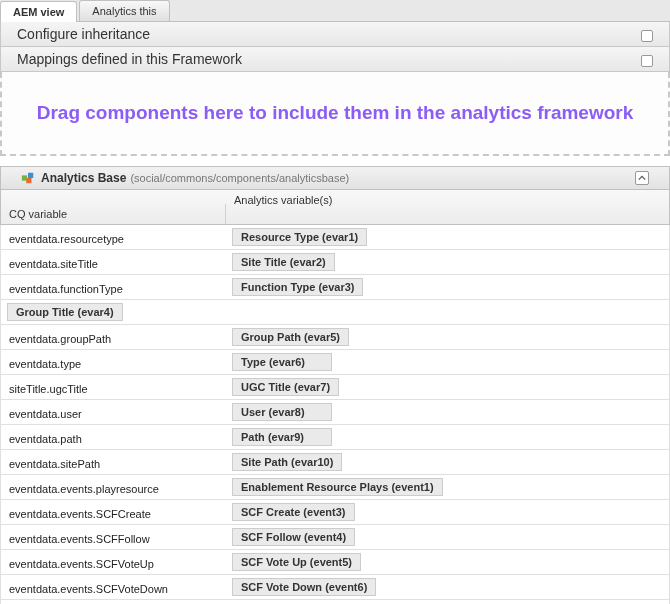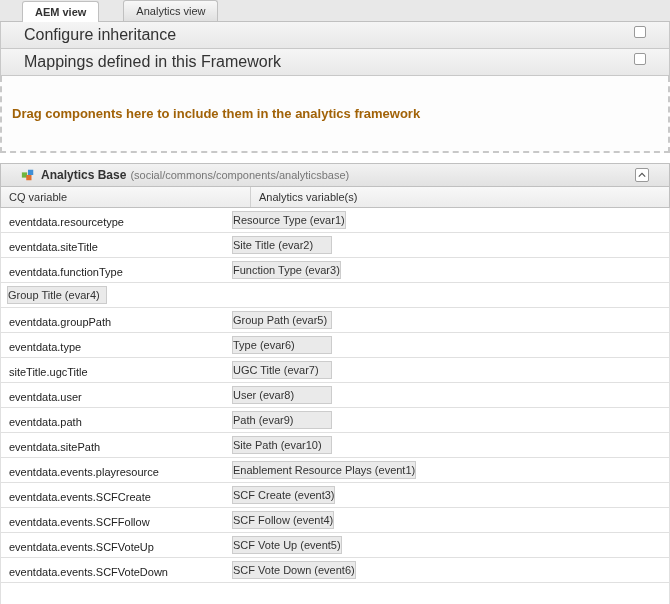--- a/index.html
+++ b/index.html
@@ -17,53 +17,52 @@
     }
     .tab {
       padding: 4px 12px;
       border: 1px solid #c0c0c0;
       border-bottom: none;
       background: linear-gradient(#f8f8f8, #e0e0e0);
       border-radius: 3px 3px 0 0;
       margin-right: 2px;
       cursor: pointer;
       font-size: 11px;
-      margin-left: 22px;
     }
     .tab.active {
       background: #fff;
       font-weight: bold;
       position: relative;
       top: 1px;
     }
     .accordion-header {
       display: flex;
       justify-content: space-between;
-      align-items: flex-start;
-      padding: 4px 23px;
+      align-items: flex-end;
+      padding: 4px 16px;
       background: linear-gradient(#f5f5f5, #e8e8e8);
       border: 1px solid #c8c8c8;
       border-top: none;
-      font-size: 16px;
+      font-size: 14px;
       cursor: pointer;
     }
     .accordion-checkbox {
       width: 12px;
       height: 12px;
       border: 1px solid #999;
       border-radius: 2px;
       background: #fff;
     }
     .drop-zone {
       border: 2px dashed #c8c8c8;
       border-top: none;
       padding: 30px 10px;
-      text-align: left;
-      color: #a16207;
-      font-size: 13px;
+      text-align: center;
+      color: #8b5cf6;
+      font-size: 19px;
       font-weight: bold;
       background: #fdfdfd;
     }
     .panel-header {
       display: flex;
       align-items: center;
       padding: 4px 20px;
       background: linear-gradient(#f2f2f2, #e2e2e2);
       border: 1px solid #c0c0c0;
       margin-top: 10px;
@@ -94,21 +93,21 @@
       display: flex;
       border: 1px solid #c0c0c0;
       border-top: none;
       background: linear-gradient(#f8f8f8, #ececec);
     }
     .table-headers .col {
       padding: 4px 8px;
       font-size: 11px;
       color: #333;
     }
-    .col-cq { width: 250px; border-right: 1px solid #d0d0d0; }
+    .col-cq { width: 225px; border-right: 1px solid #d0d0d0; margin-top: 14px; }
     .col-av { flex: 1; }
     .data-row {
       display: flex;
       align-items: flex-end;
       border: 1px solid #e0e0e0;
       border-top: none;
       min-height: 25px;
     }
     .data-row .cq-cell {
       width: 225px;
@@ -117,32 +116,33 @@
       color: #222;
     }
     .data-row .av-cell {
       flex: 1;
       padding: 3px 6px;
     }
     .tag-chip {
       display: inline-block;
       background: #eaeaea;
       border: 1px solid #ccc;
-      padding: 2px 0;
+      padding: 2px 8px;
       font-size: 11px;
       color: #333;
       min-width: 100px;
+      font-weight: bold;
     }
   </style>
 </head>
 <body>
 
 <div class="tab-bar">
   <div class="tab active">AEM view</div>
-  <div class="tab">Analytics view</div>
+  <div class="tab">Analytics this</div>
 </div>
 
 <div class="accordion-header">
   <span>Configure inheritance</span>
   <span class="accordion-checkbox"></span>
 </div>
 
 <div class="accordion-header">
   <span>Mappings defined in this Framework</span>
   <span class="accordion-checkbox"></span>

